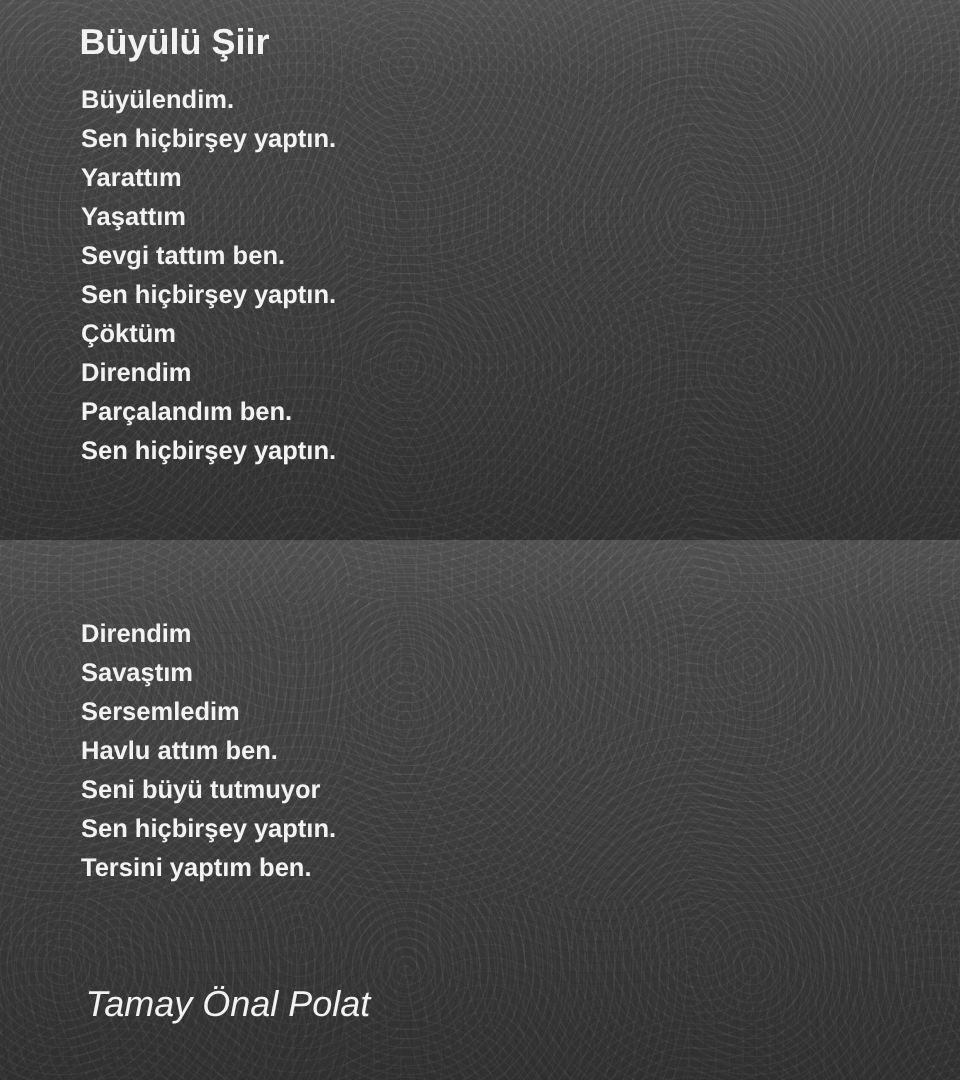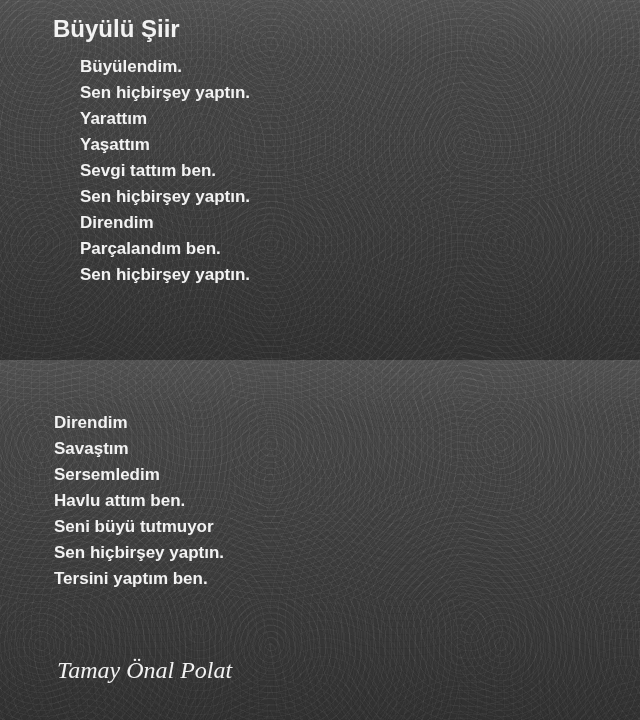--- a/index.html
+++ b/index.html
@@ -50,53 +50,53 @@
     font-size: 24px;
     font-weight: bold;
     line-height: 30px;
     color: var(--text);
   }
   .stanza {
     position: absolute;
     left: 54px;
     right: 20px;
   }
-  .stanza-1 { top: 54px; margin-left: 26px; }
+  .stanza-1 { top: 54px; }
   .stanza-2 { top: 410px; }
   .poem-line {
     font-size: 17px;
     font-weight: bold;
     line-height: 26px;
     color: var(--text);
   }
   .poem-author {
     position: absolute;
     top: 655px;
     left: 57px;
     font-size: 24px;
     font-style: italic;
     font-weight: normal;
     line-height: 30px;
     color: var(--text);
-    font-family: Liberation Serif, serif;
   }
 </style>
 </head>
 <body>
 
 <div class="page">
   <h1 class="poem-title">Büyülü Şiir</h1>
 
   <div class="stanza stanza-1">
       <div class="poem-line">Büyülendim.</div>
       <div class="poem-line">Sen hiçbirşey yaptın.</div>
       <div class="poem-line">Yarattım</div>
       <div class="poem-line">Yaşattım</div>
       <div class="poem-line">Sevgi tattım ben.</div>
       <div class="poem-line">Sen hiçbirşey yaptın.</div>
+      <div class="poem-line">Çöktüm</div>
       <div class="poem-line">Direndim</div>
       <div class="poem-line">Parçalandım ben.</div>
       <div class="poem-line">Sen hiçbirşey yaptın.</div>
     </div>
 
   <div class="stanza stanza-2">
       <div class="poem-line">Direndim</div>
       <div class="poem-line">Savaştım</div>
       <div class="poem-line">Sersemledim</div>
       <div class="poem-line">Havlu attım ben.</div>

